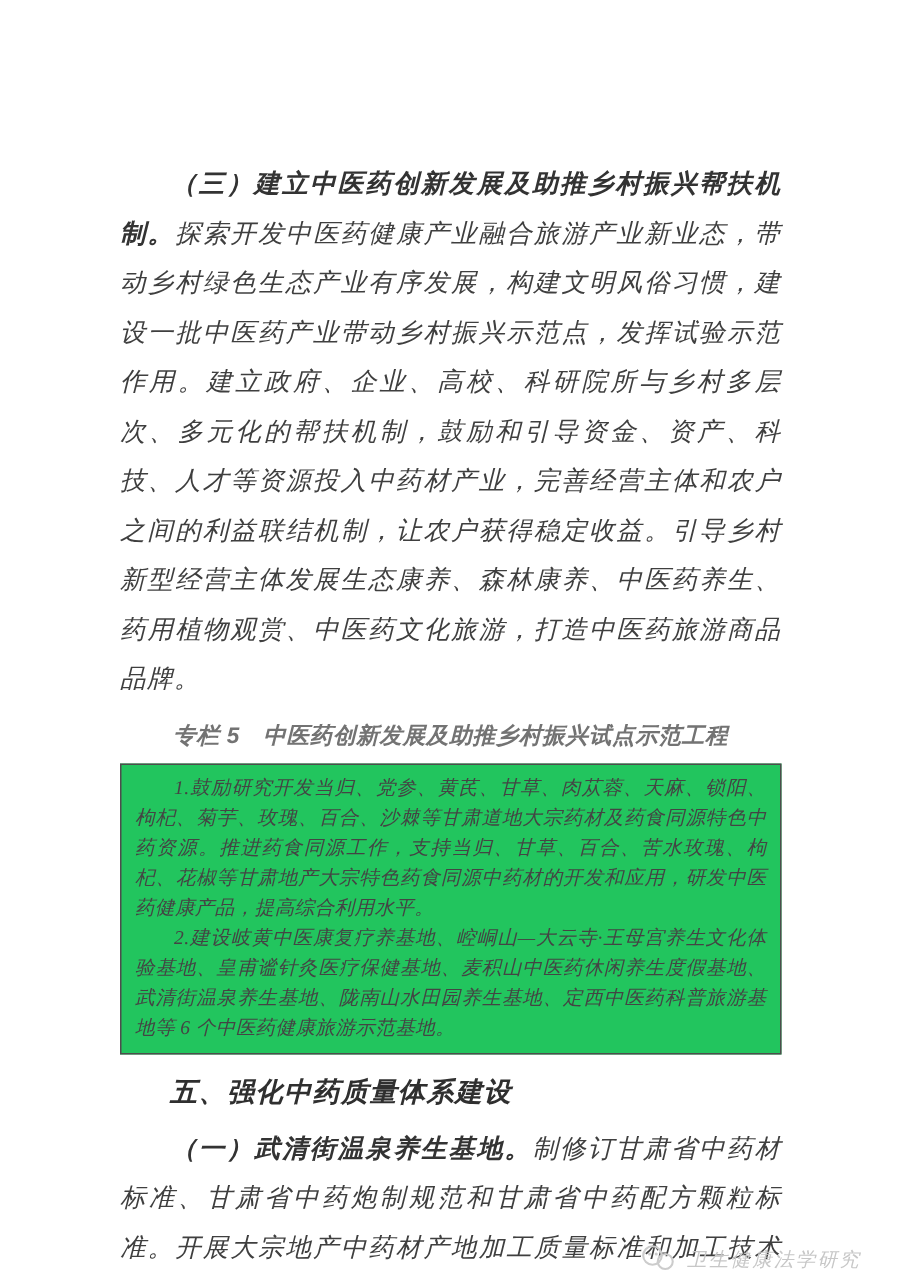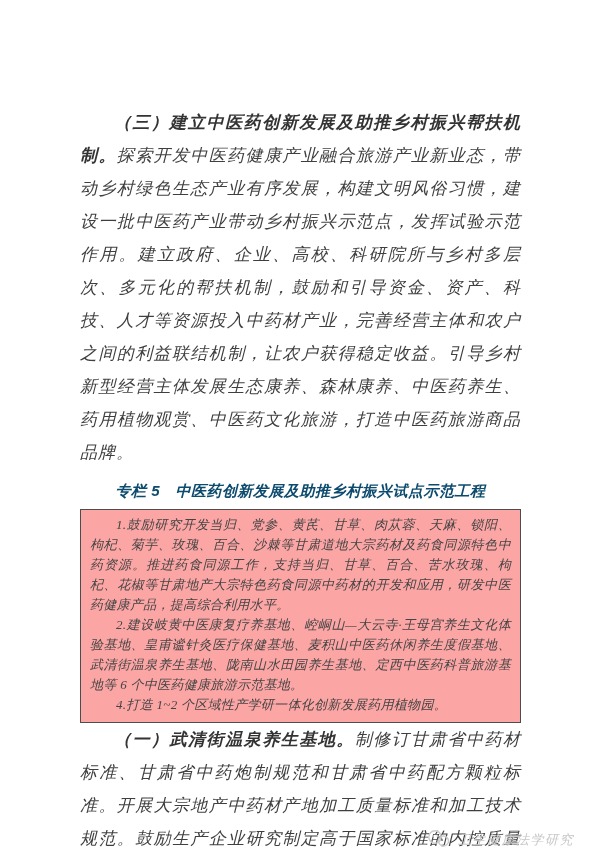--- a/index.html
+++ b/index.html
@@ -32,28 +32,28 @@
   .para .lead {
     font-weight: bold;
     color: #333333;
   }
   .box-title {
     font-family: "Liberation Sans", "DejaVu Sans", sans-serif;
     font-weight: bold;
     font-size: 15px;
     line-height: 22px;
     text-align: center;
-    color: #0c4a6e;
+    color: #737373;
     letter-spacing: 0.5px;
     margin: 11px 0 7px 0;
   }
   .column-box {
     border: 1px solid #4d4d4d;
     padding: 5px 9px 7px 9px;
-    background: #fca5a5;
+    background: #22c55e;
   }
   .box-item {
     font-size: 13px;
     line-height: 20px;
     text-align: justify;
     text-indent: 2em;
     letter-spacing: 0.3px;
     margin: 0;
     color: #444444;
   }
@@ -89,23 +89,23 @@
 <div class="page">
   <div class="content">
 
     <p class="para"><span class="lead">（三）建立中医药创新发展及助推乡村振兴帮扶机制。</span><span>探索开发中医药健康产业融合旅游产业新业态，带动乡村绿色生态产业有序发展，构建文明风俗习惯，建设一批中医药产业带动乡村振兴示范点，发挥试验示范作用。建立政府、企业、高校、科研院所与乡村多层次、多元化的帮扶机制，鼓励和引导资金、资产、科技、人才等资源投入中药材产业，完善经营主体和农户之间的利益联结机制，让农户获得稳定收益。引导乡村新型经营主体发展生态康养、森林康养、中医药养生、药用植物观赏、中医药文化旅游，打造中医药旅游商品品牌。</span></p>
 
     <div class="box-title">专栏 5　中医药创新发展及助推乡村振兴试点示范工程</div>
 
     <div class="column-box">
       <p class="box-item">1.鼓励研究开发当归、党参、黄芪、甘草、肉苁蓉、天麻、锁阳、枸杞、菊芋、玫瑰、百合、沙棘等甘肃道地大宗药材及药食同源特色中药资源。推进药食同源工作，支持当归、甘草、百合、苦水玫瑰、枸杞、花椒等甘肃地产大宗特色药食同源中药材的开发和应用，研发中医药健康产品，提高综合利用水平。</p>
       <p class="box-item">2.建设岐黄中医康复疗养基地、崆峒山—大云寺·王母宫养生文化体验基地、皇甫谧针灸医疗保健基地、麦积山中医药休闲养生度假基地、武清街温泉养生基地、陇南山水田园养生基地、定西中医药科普旅游基地等 6 个中医药健康旅游示范基地。</p>
-      <p class="box-item">4.打造 1~2 个区域性产学研一体化创新发展药用植物园。</p>
     </div>
 
+    <div class="section-heading">五、强化中药质量体系建设</div>
 
     <p class="para"><span class="lead">（一）武清街温泉养生基地。</span><span>制修订甘肃省中药材标准、甘肃省中药炮制规范和甘肃省中药配方颗粒标准。开展大宗地产中药材产地加工质量标准和加工技术规范。鼓励生产企业研究制定高于国家标准的内控质量标准。</span></p>
 
   </div>
 
   <div class="watermark">
     <span class="wm-icon">
       <svg width="26" height="20" viewBox="0 0 26 20" xmlns="http://www.w3.org/2000/svg">
         <circle cx="9" cy="8" r="6.2" fill="none" stroke="#cccccc" stroke-width="1.4"></circle>
         <circle cx="17.5" cy="12" r="5" fill="none" stroke="#cccccc" stroke-width="1.4"></circle>

